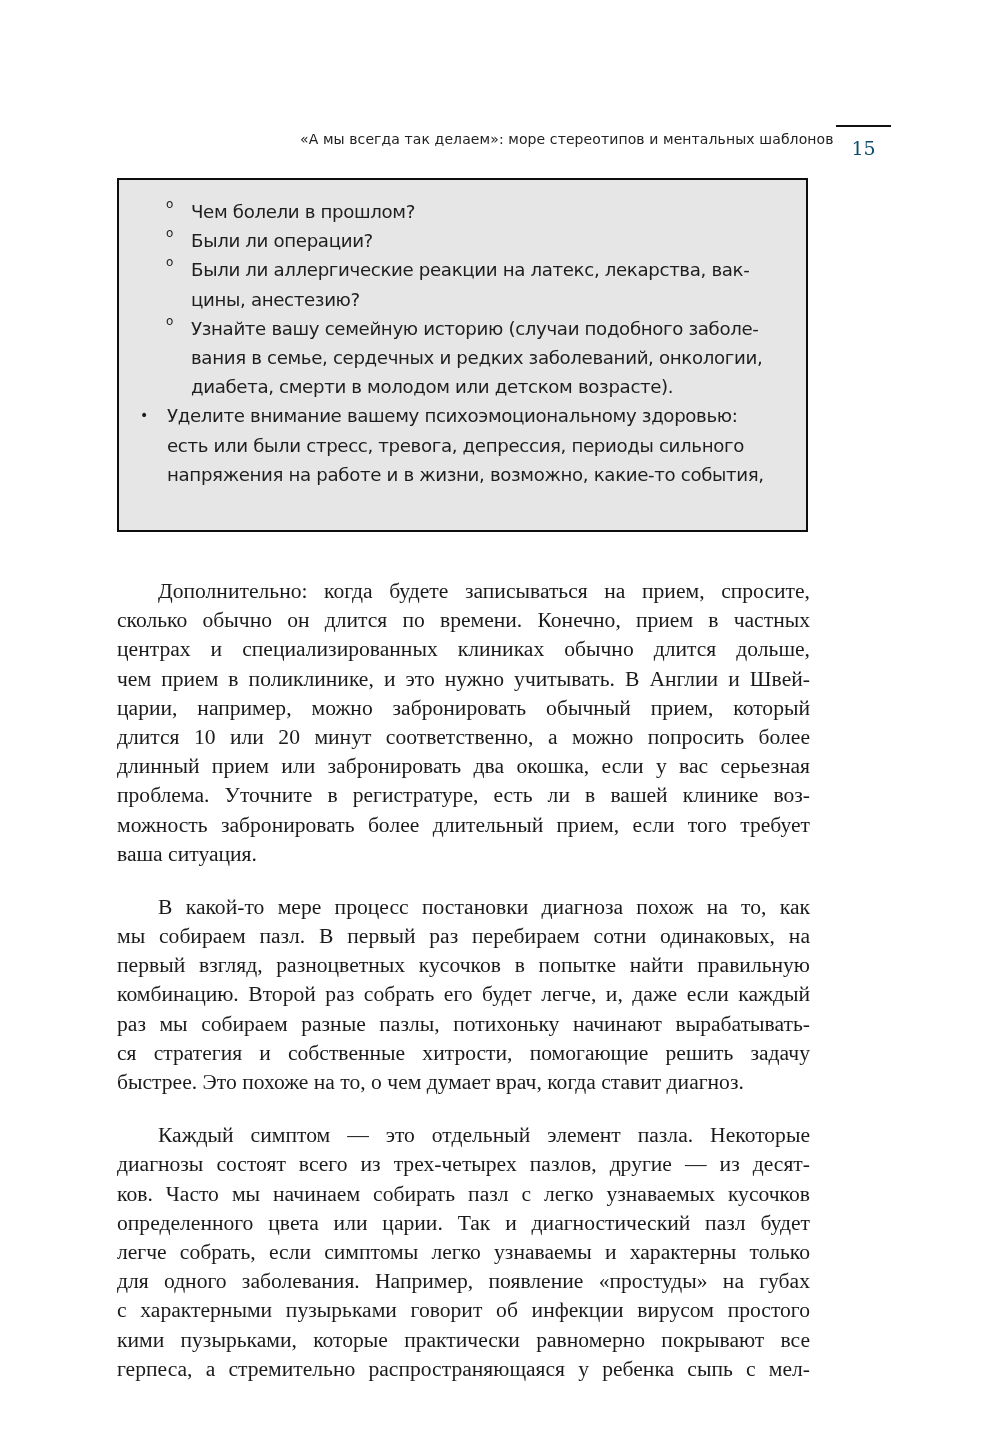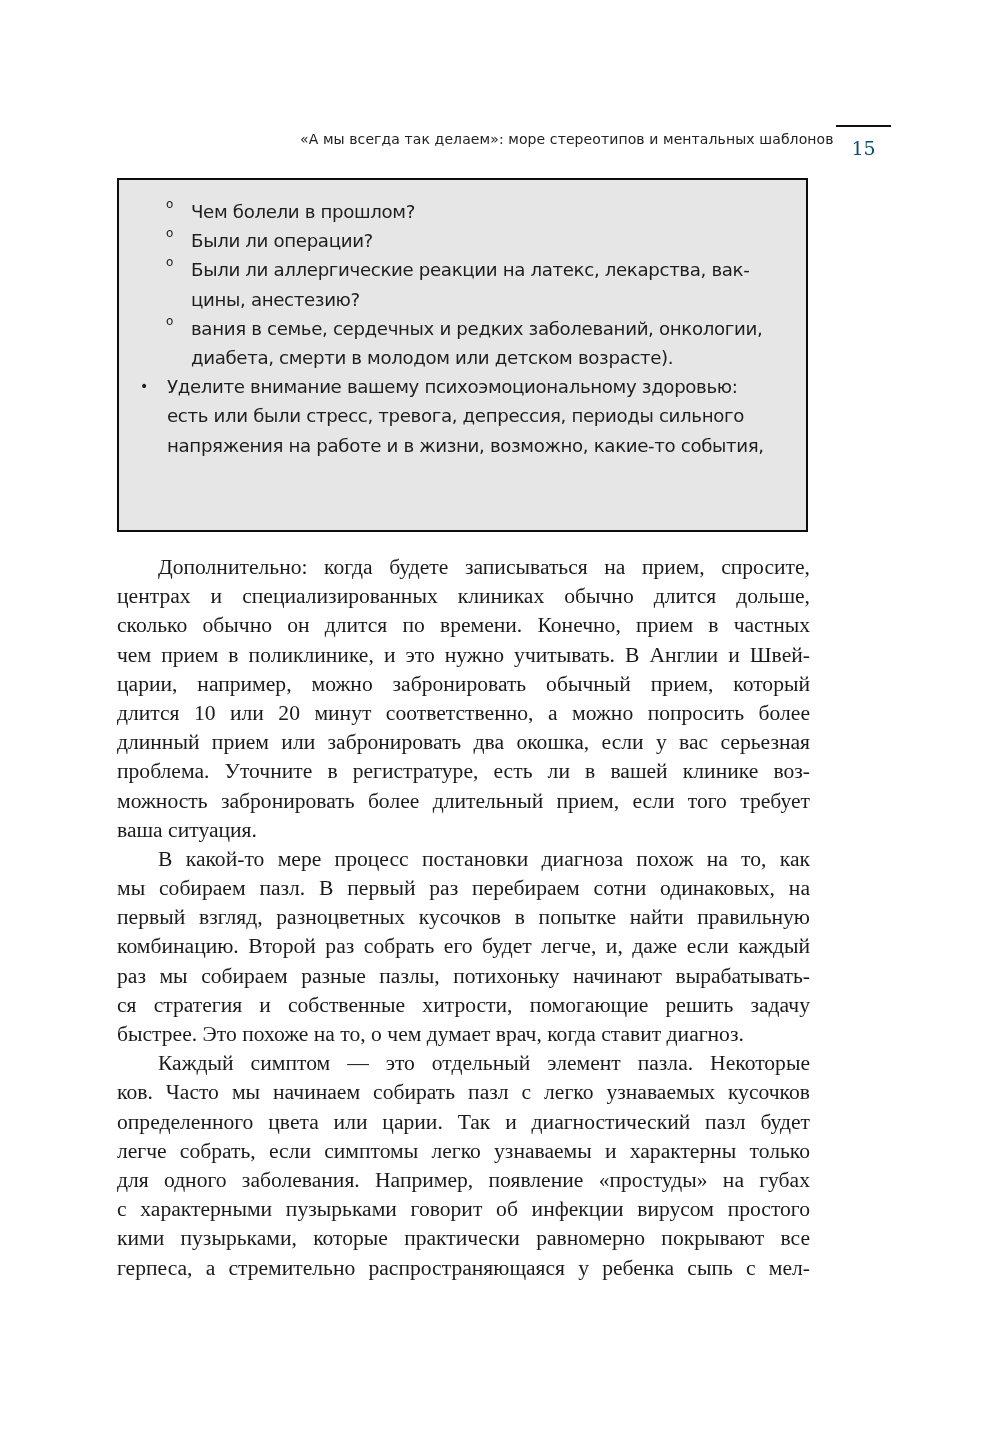--- a/index.html
+++ b/index.html
@@ -104,71 +104,73 @@
     }
     .body-text .line {
       display: block;
       text-align: justify;
       text-align-last: justify;
       white-space: nowrap;
       height: 29.2px;
     }
     .body-text .line.indent {
       padding-left: 41px;
+      margin-top: 24px;
     }
     .body-text .line.last {
       text-align-last: left;
     }
   </style>
 </head>
 <body>
 
 <div class="running-head">«А мы всегда так делаем»: море стереотипов и ментальных шаблонов</div>
 <div class="folio-rule"></div>
 <div class="folio">15</div>
 
 <div class="sidebar-box">
   <ul class="box-list" id="box-list">
       <li class="sub-item"><span class="marker">o</span><span>Чем болели в прошлом?</span></li>
       <li class="sub-item"><span class="marker">o</span><span>Были ли операции?</span></li>
       <li class="sub-item"><span class="marker">o</span><span>Были ли аллергические реакции на латекс, лекарства, вак-</span></li>
       <li class="sub-item"><span>цины, анестезию?</span></li>
-      <li class="sub-item"><span class="marker">o</span></li>
+      <li class="sub-item"><span class="marker">o</span><span>Узнайте вашу семейную историю (случаи подобного заболе-</span></li>
       <li class="sub-item"><span>вания в семье, сердечных и редких заболеваний, онкологии,</span></li>
       <li class="sub-item"><span>диабета, смерти в молодом или детском возрасте).</span></li>
       <li class="main-item"><span class="marker">•</span><span>Уделите внимание вашему психоэмоциональному здоровью:</span></li>
       <li class="main-item"><span>есть или были стресс, тревога, депрессия, периоды сильного</span></li>
       <li class="main-item"><span>напряжения на работе и в жизни, возможно, какие-то события,</span></li>
     </ul>
 </div>
 
 <div class="body-text" id="body-text">
     <div>
       <span class="line indent">Дополнительно: когда будете записываться на прием, спросите,</span>
+      <span class="line">сколько обычно он длится по времени. Конечно, прием в частных</span>
       <span class="line">центрах и специализированных клиниках обычно длится дольше,</span>
-      <span class="line">сколько обычно он длится по времени. Конечно, прием в частных</span>
       <span class="line">чем прием в поликлинике, и это нужно учитывать. В Англии и Швей-</span>
       <span class="line">царии, например, можно забронировать обычный прием, который</span>
       <span class="line">длится 10 или 20 минут соответственно, а можно попросить более</span>
       <span class="line">длинный прием или забронировать два окошка, если у вас серьезная</span>
       <span class="line">проблема. Уточните в регистратуре, есть ли в вашей клинике воз-</span>
       <span class="line">можность забронировать более длительный прием, если того требует</span>
       <span class="line last">ваша ситуация.</span>
     </div>
     <div>
       <span class="line indent">В какой-то мере процесс постановки диагноза похож на то, как</span>
       <span class="line">мы собираем пазл. В первый раз перебираем сотни одинаковых, на</span>
       <span class="line">первый взгляд, разноцветных кусочков в попытке найти правильную</span>
       <span class="line">комбинацию. Второй раз собрать его будет легче, и, даже если каждый</span>
       <span class="line">раз мы собираем разные пазлы, потихоньку начинают вырабатывать-</span>
       <span class="line">ся стратегия и собственные хитрости, помогающие решить задачу</span>
       <span class="line last">быстрее. Это похоже на то, о чем думает врач, когда ставит диагноз.</span>
     </div>
     <div>
       <span class="line indent">Каждый симптом — это отдельный элемент пазла. Некоторые</span>
+      <span class="line">диагнозы состоят всего из трех-четырех пазлов, другие — из десят-</span>
       <span class="line">ков. Часто мы начинаем собирать пазл с легко узнаваемых кусочков</span>
       <span class="line">определенного цвета или царии. Так и диагностический пазл будет</span>
       <span class="line">легче собрать, если симптомы легко узнаваемы и характерны только</span>
       <span class="line">для одного заболевания. Например, появление «простуды» на губах</span>
       <span class="line">с характерными пузырьками говорит об инфекции вирусом простого</span>
       <span class="line">кими пузырьками, которые практически равномерно покрывают все</span>
       <span class="line">герпеса, а стремительно распространяющаяся у ребенка сыпь с мел-</span>
     </div>
   </div>
 

